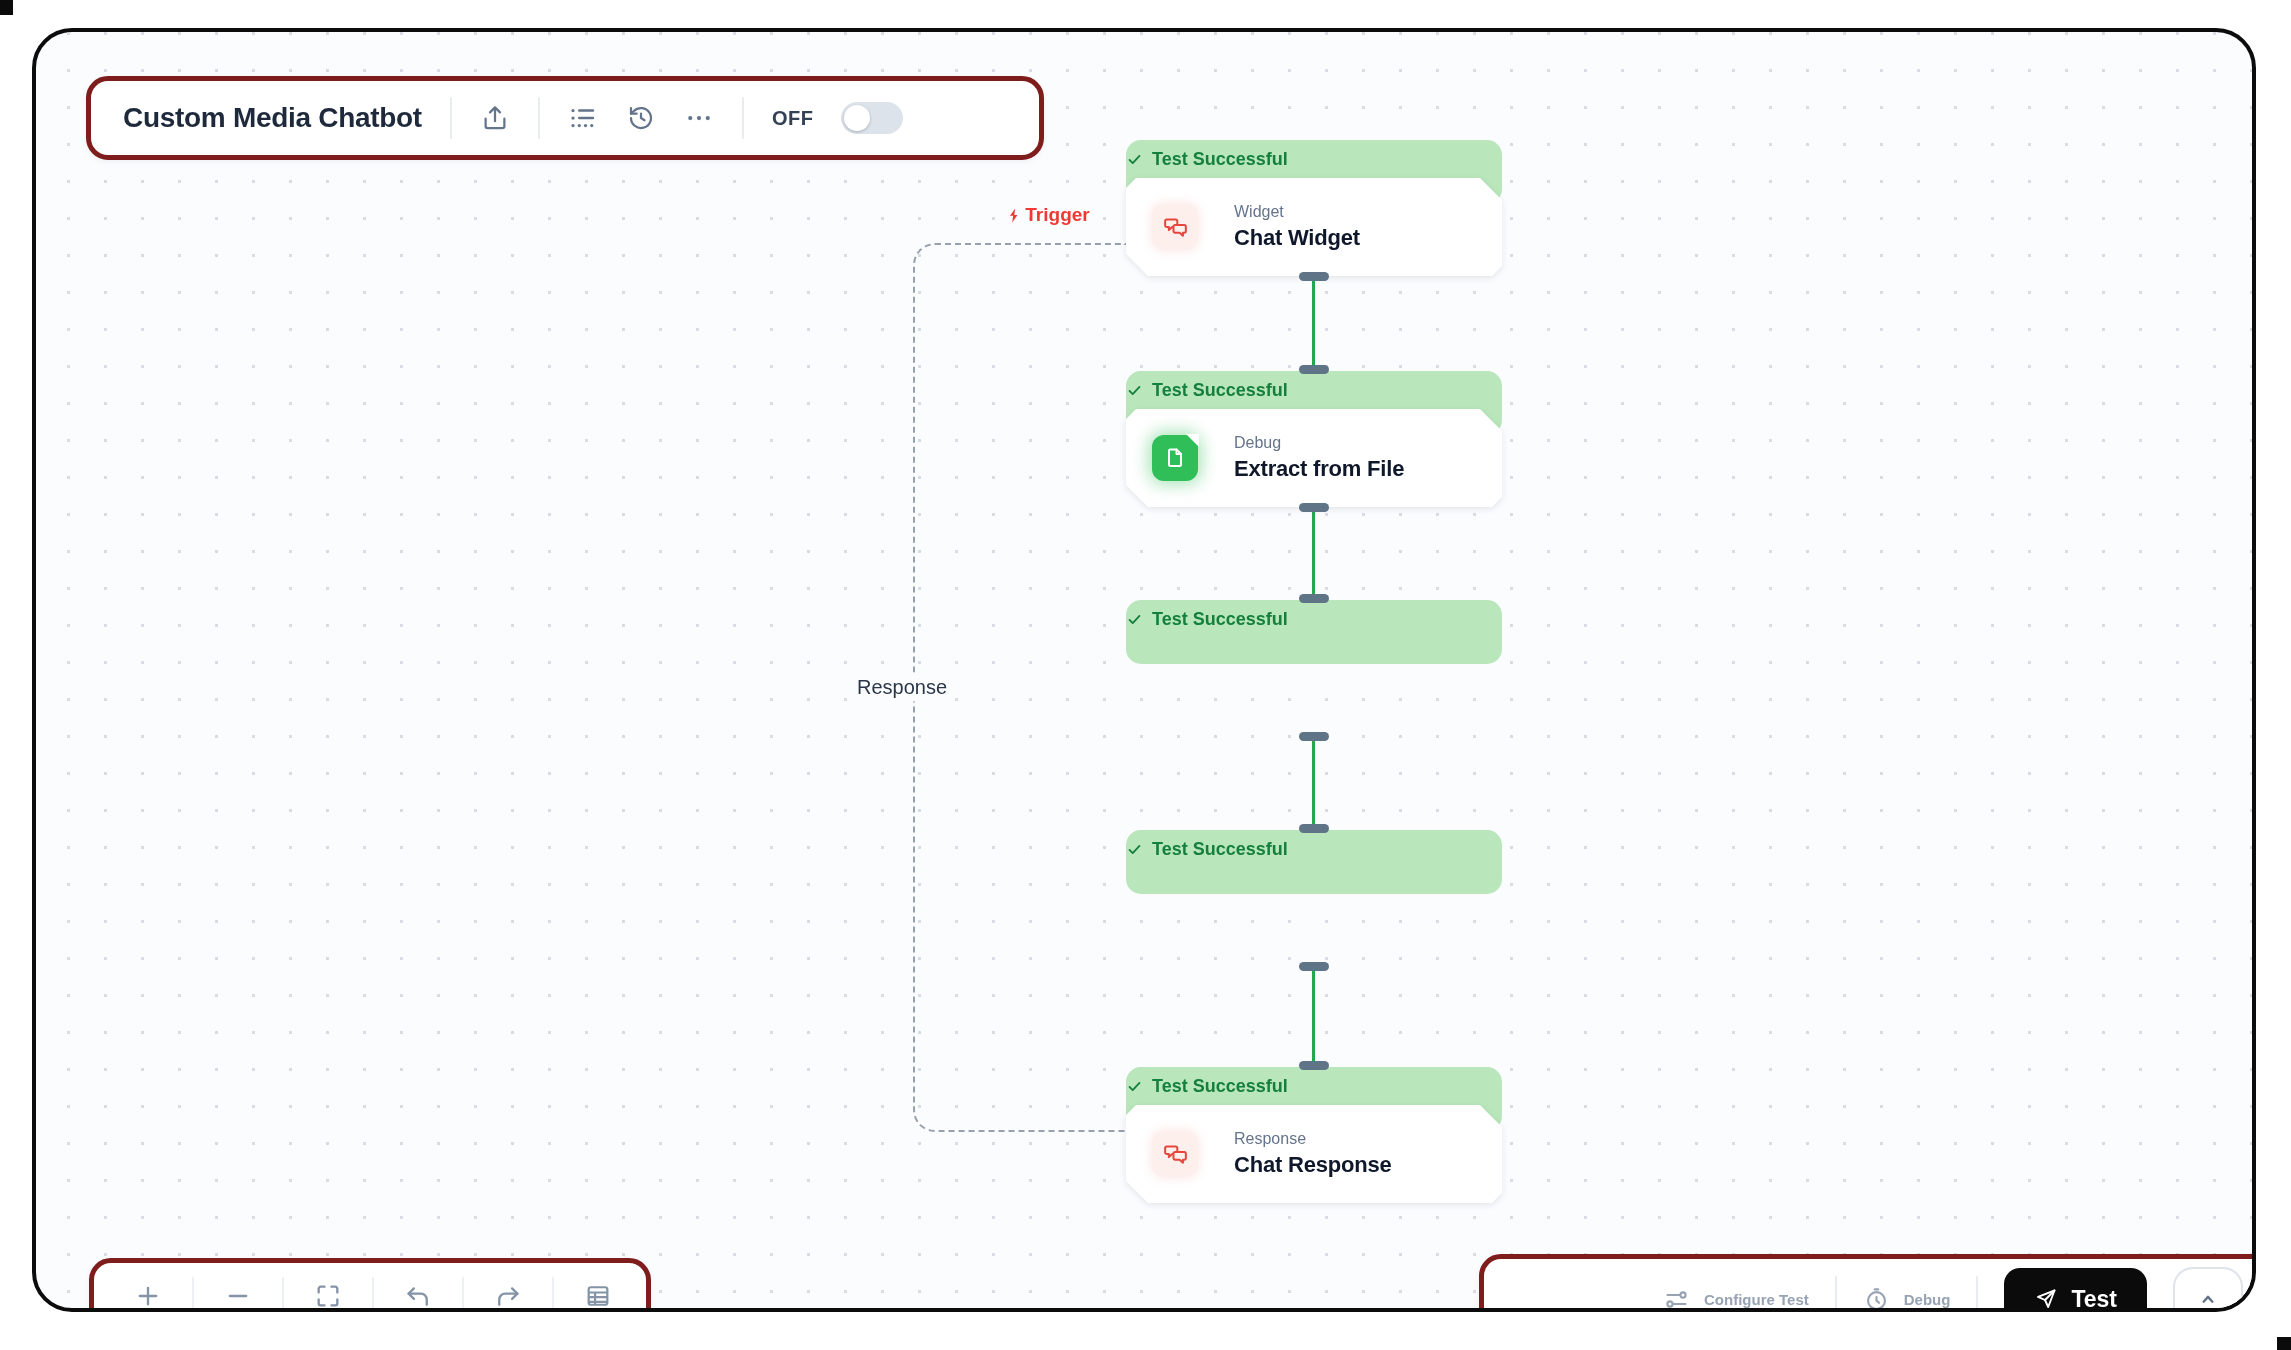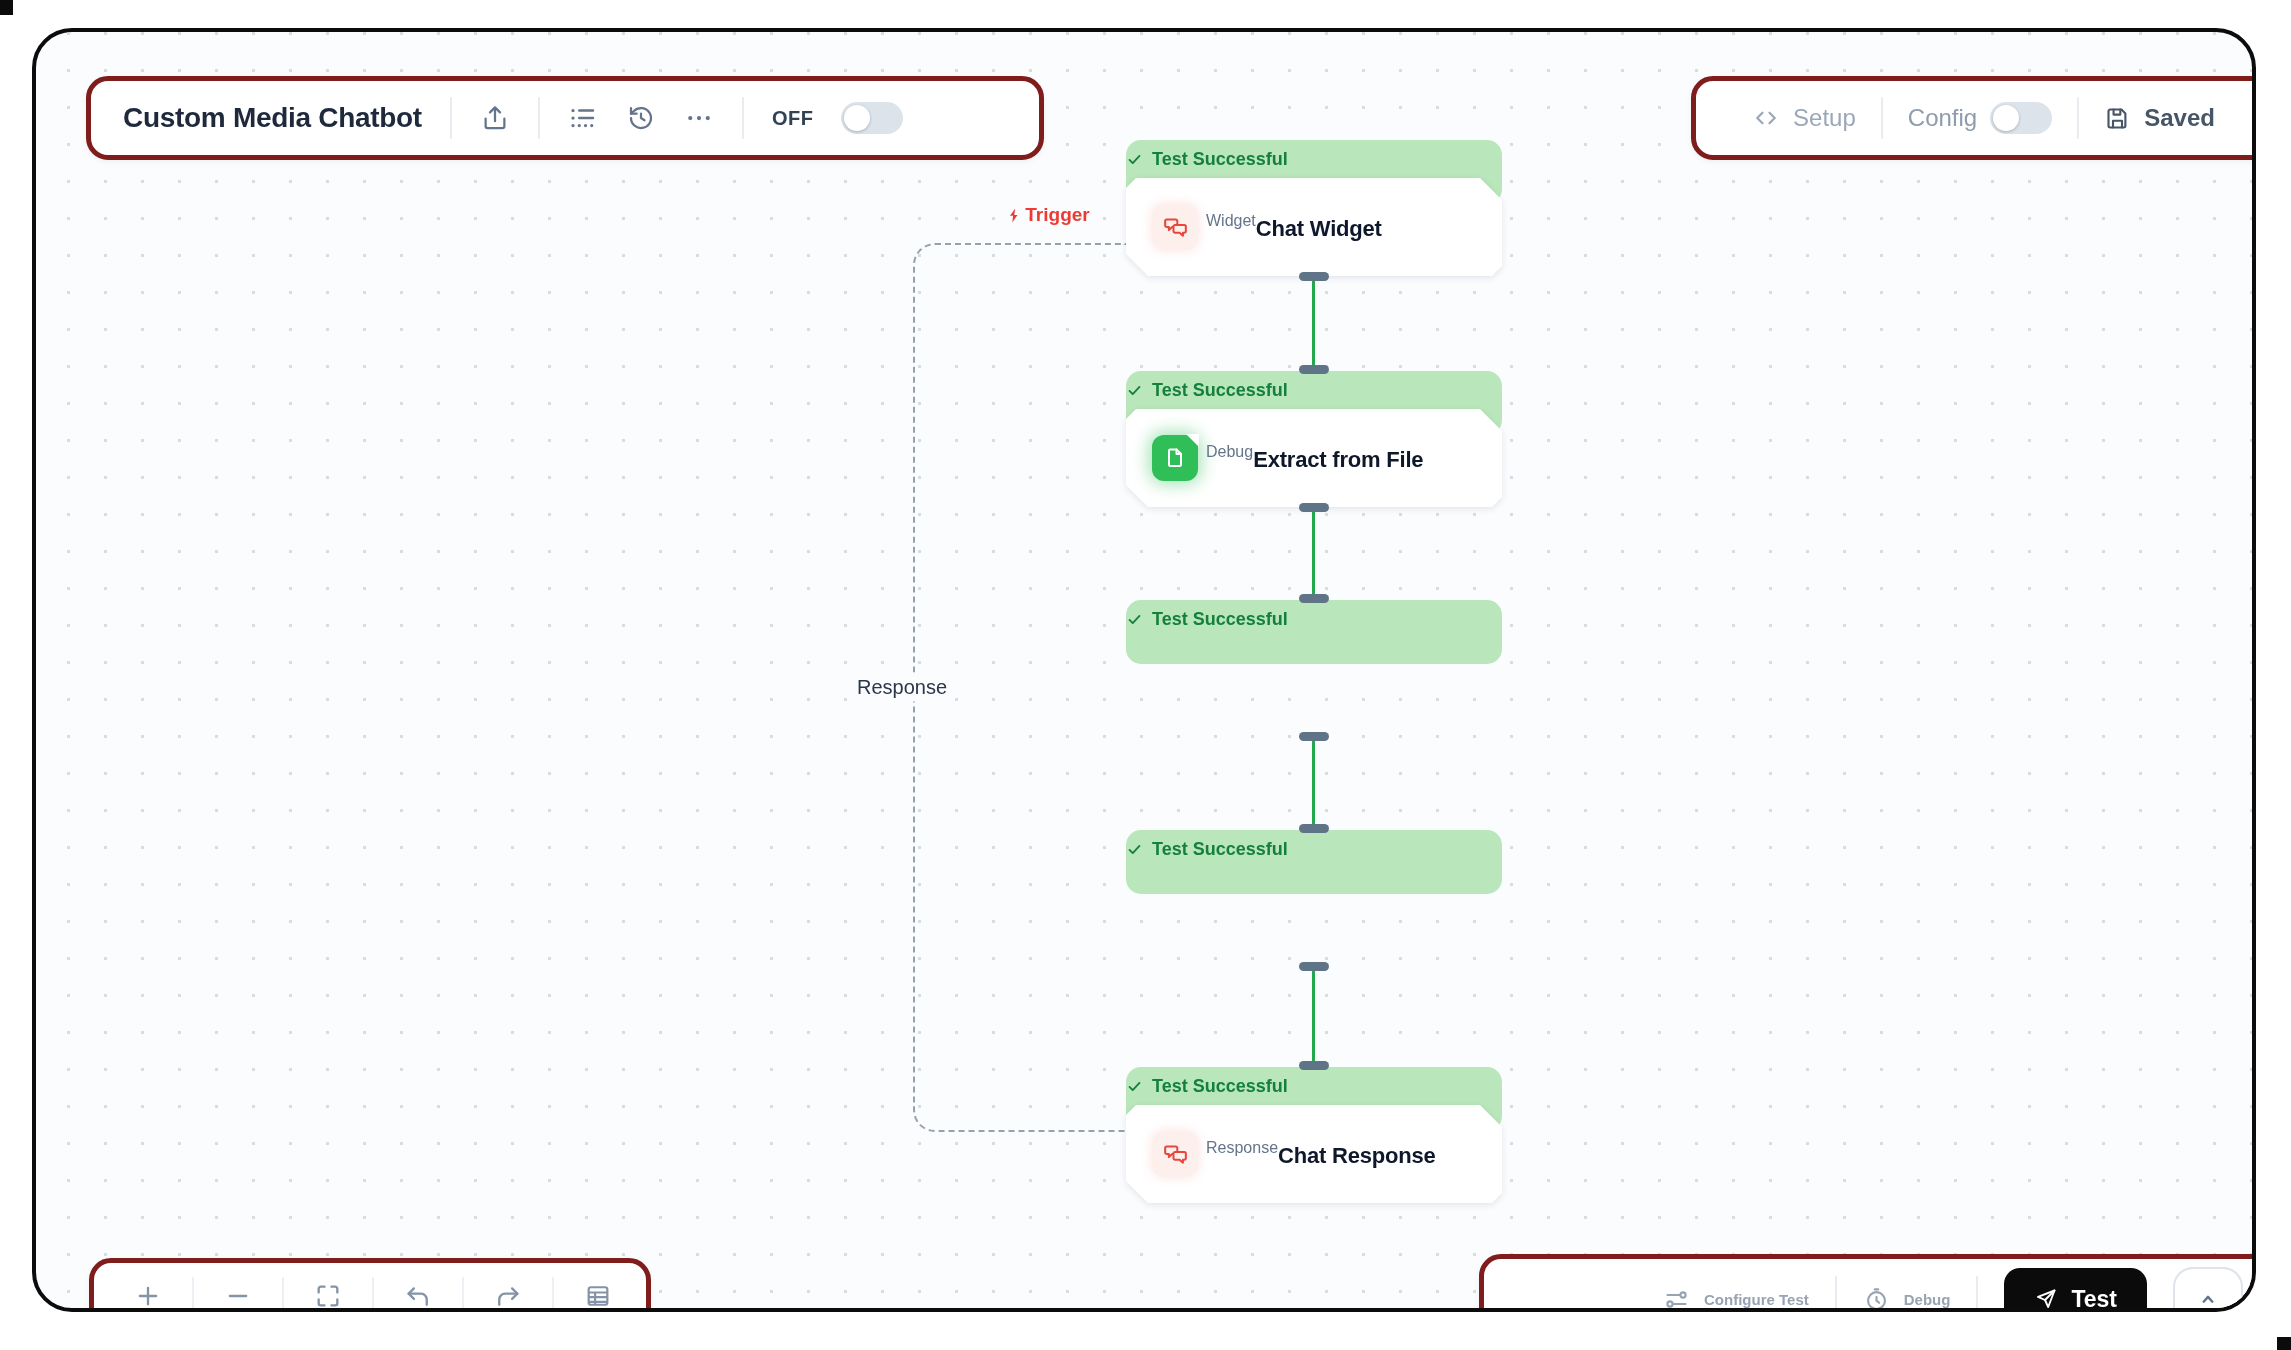--- a/index.html
+++ b/index.html
@@ -76,21 +76,21 @@
            clip-path:polygon(0 10px, 10px 0, calc(100% - 22px) 0, 100% 22px, 100% calc(100% - 10px),
                      calc(100% - 10px) 100%, 22px 100%, 0 calc(100% - 22px)); }
   .nicon { width:46px; height:46px; border-radius:12px; position:relative; flex:none;
            display:flex; align-items:center; justify-content:center; }
   .nicon .fold { position:absolute; top:-1px; right:-1px; width:13px; height:13px; background:#ffffff;
                  clip-path:polygon(0 0,100% 0,100% 100%); }
   .nicon.soft-red   { background:#fdf0ec; box-shadow:0 0 12px rgba(239,68,68,.16); }
   .nicon.solid-green{ background:#2fbe57; box-shadow:0 0 16px 4px rgba(47,190,87,.40); }
   .nicon.solid-blue { background:#3b82f6; box-shadow:0 0 16px 4px rgba(59,130,246,.40); }
   .nicon.solid-red  { background:#ee4036; box-shadow:0 0 16px 4px rgba(238,64,54,.42); }
-  .ntext { margin-left:8px; display:flex; flex-direction:row; }
+  .ntext { margin-left:36px; display:flex; flex-direction:column; }
   .ntype { font-size:16px; font-weight:500; color:#64748b; }
   .ntitle { font-size:22px; font-weight:700; color:#0f172a; margin-top:4px; letter-spacing:-.2px; white-space:nowrap; }
 
   svg { display:block; }
 </style>
 </head>
 <body>
 
 <div class="stage">
   <div class="artifact-tl"></div>
@@ -254,45 +254,20 @@
             <circle cx="19" cy="12" r="1.7"></circle>
           </svg>
       </div>
       <div class="vdiv"></div>
       <div class="off-label">OFF</div>
       <div class="toggle">
           <div class="knob"></div>
         </div>
     </div>
 
-    <div class="card-ui tr-card">
-      <div class="tr-item">
-        <svg width="28" height="28" viewBox="0 0 24 24" fill="none" stroke="#9aa7b8" stroke-width="1.9" stroke-linecap="round" stroke-linejoin="round">
-            <path d="m9 7.5-4.5 4.5L9 16.5"></path>
-            <path d="m15 7.5 4.5 4.5L15 16.5"></path>
-          </svg>
-        <span class="setup-text">Setup</span>
-      </div>
-      <div class="vdiv"></div>
-      <div class="tr-item">
-        <span class="config-text">Config</span>
-        <div class="toggle">
-            <div class="knob"></div>
-          </div>
-      </div>
-      <div class="vdiv"></div>
-      <div class="tr-item">
-        <svg width="27" height="27" viewBox="0 0 24 24" fill="none" stroke="#475569" stroke-width="1.9" stroke-linecap="round" stroke-linejoin="round">
-          <path d="M5.5 4h10L19 7.5v11A1.5 1.5 0 0 1 17.5 20h-12A1.5 1.5 0 0 1 4 18.5v-13A1.5 1.5 0 0 1 5.5 4z"></path>
-          <path d="M8.5 4v4.5h6V4"></path>
-            <path d="M8 20v-6h8v6"></path>
-        </svg>
-        <span class="saved-text">Saved</span>
-      </div>
-    </div>
 
     <div class="card-ui bl-card">
       <div class="icon-btn">
         <svg width="28" height="28" viewBox="0 0 24 24" fill="none" stroke="currentColor" stroke-width="2" stroke-linecap="round">
             <path d="M12 5v14M5 12h14"></path>
           </svg>
       </div>
       <div class="vdiv"></div>
       <div class="icon-btn">
         <svg width="28" height="28" viewBox="0 0 24 24" fill="none" stroke="currentColor" stroke-width="2" stroke-linecap="round">

